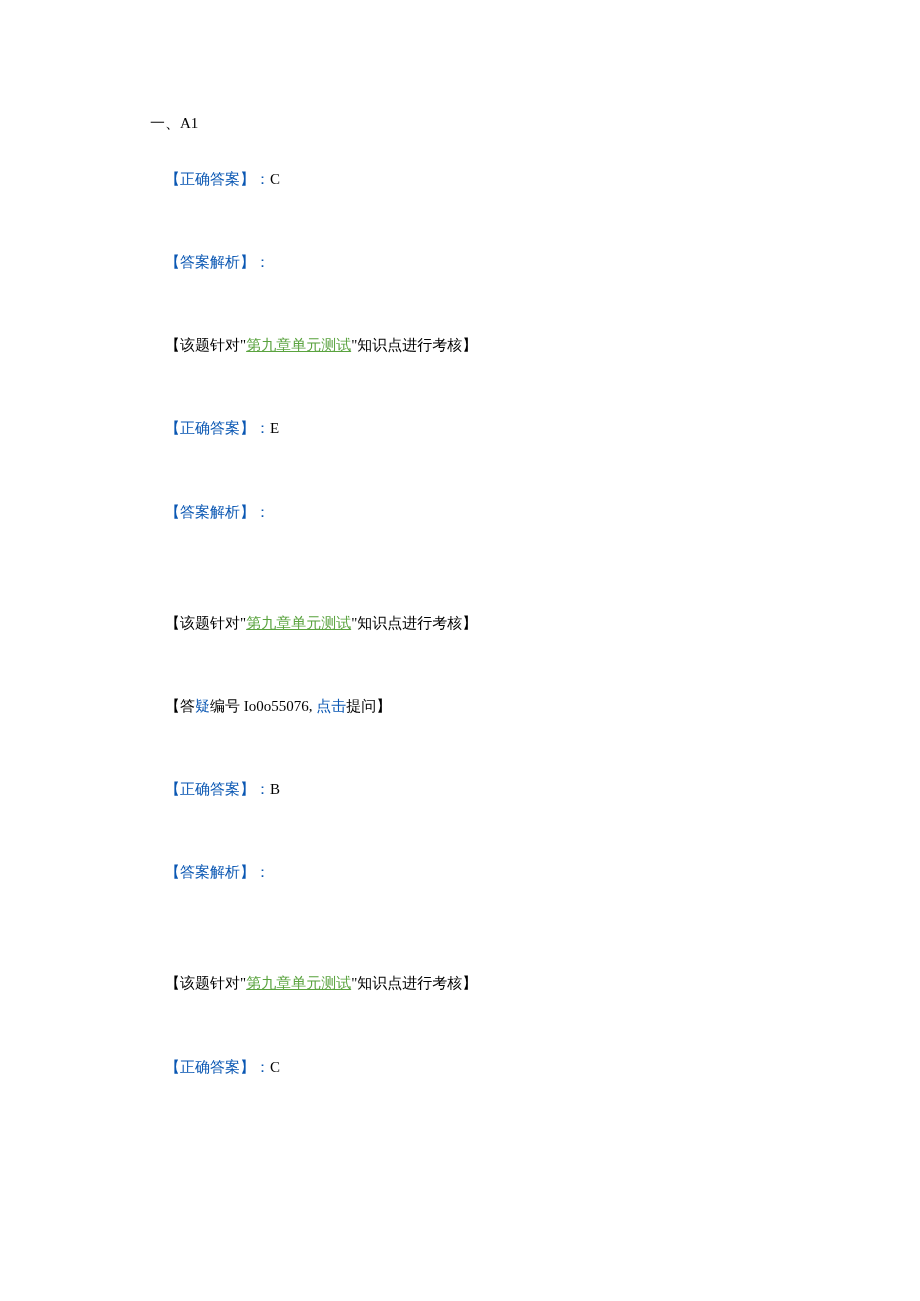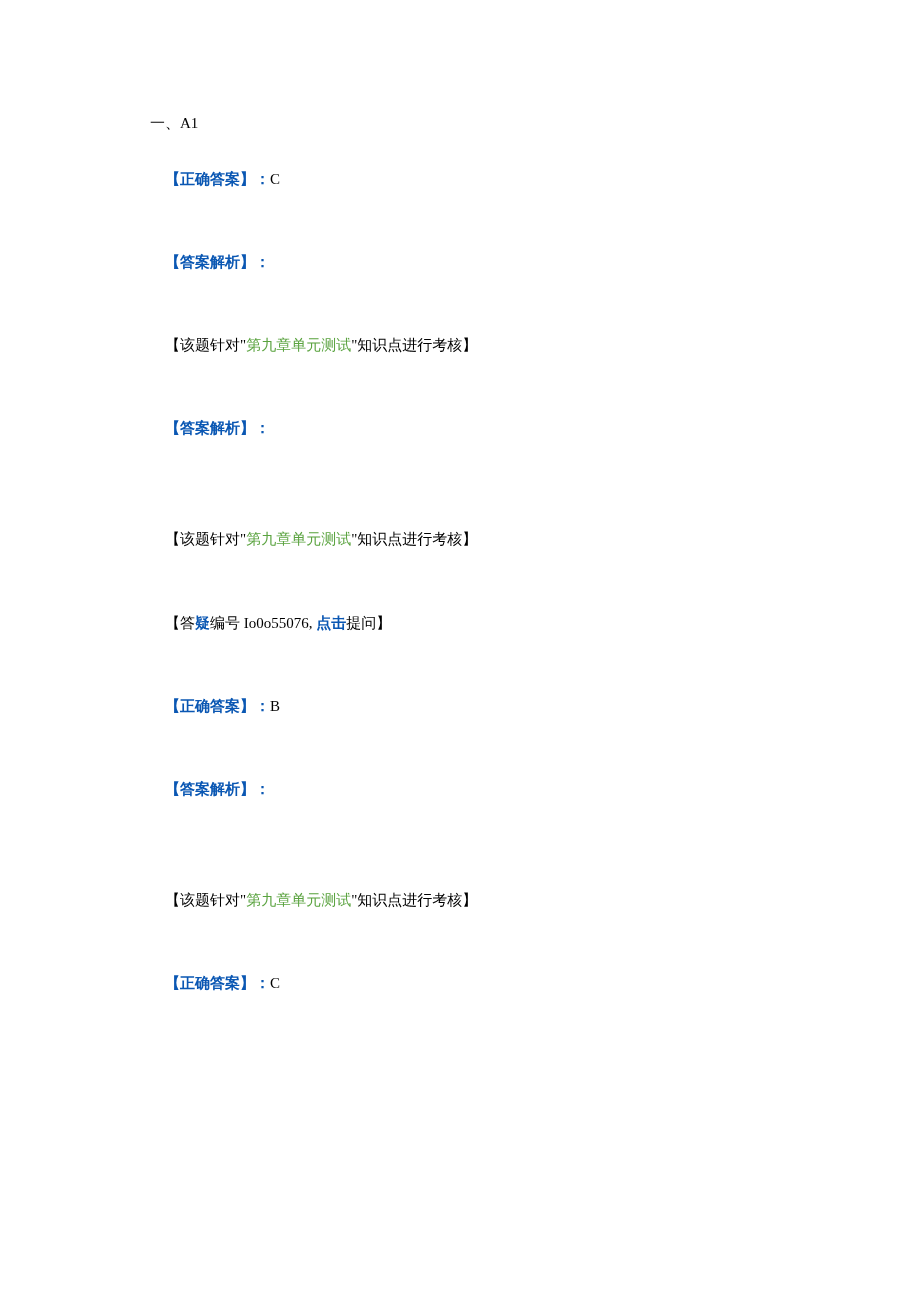--- a/index.html
+++ b/index.html
@@ -14,42 +14,45 @@
   .page {
     width: 920px;
     min-height: 1301px;
     padding: 110px 150px 60px 150px;
     box-sizing: border-box;
     position: relative;
   }
   .line {
     white-space: pre-wrap;
   }
-  .blue { color: #0a57b3; font-weight: bold; }
-  .green { color: #5aa33f; }
+  .blue { color: #0a57b3; }
+  .green { color: #5aa33f; text-decoration: underline; }
   .black { color: #000; }
   .gap { height: 1.85em; }
 </style>
 </head>
 <body>
 
 <div class="page">
 
   <div class="line">一、A1</div>
 
   <div class="line">
     <span class="blue">【正确答案】：</span><span class="black">C</span>
   </div>
   <div class="line">
     <span class="blue">【答案解析】：</span>
   </div>
   <div class="line">
     <span class="black">【该题针对"</span><span class="green">第九章单元测试</span><span class="black">"知识点进行考核】</span>
   </div>
 
+  <div class="line">
+    <span class="blue">【正确答案】：</span><span class="black">E</span>
+  </div>
   <div class="line">
     <span class="blue">【答案解析】</span><span class="blue">：</span>
   </div>
   <div class="gap"></div>
   <div class="line">
     <span class="black">【该题针对"</span><span class="green">第九章单元测试</span><span class="black">"知识点进行考核】</span>
   </div>
   <div class="line">
     <span class="black">【答</span><span class="blue">疑</span><span class="black">编号 Io0o55076, </span><span class="blue">点击</span><span class="black">提问】</span>
   </div>

